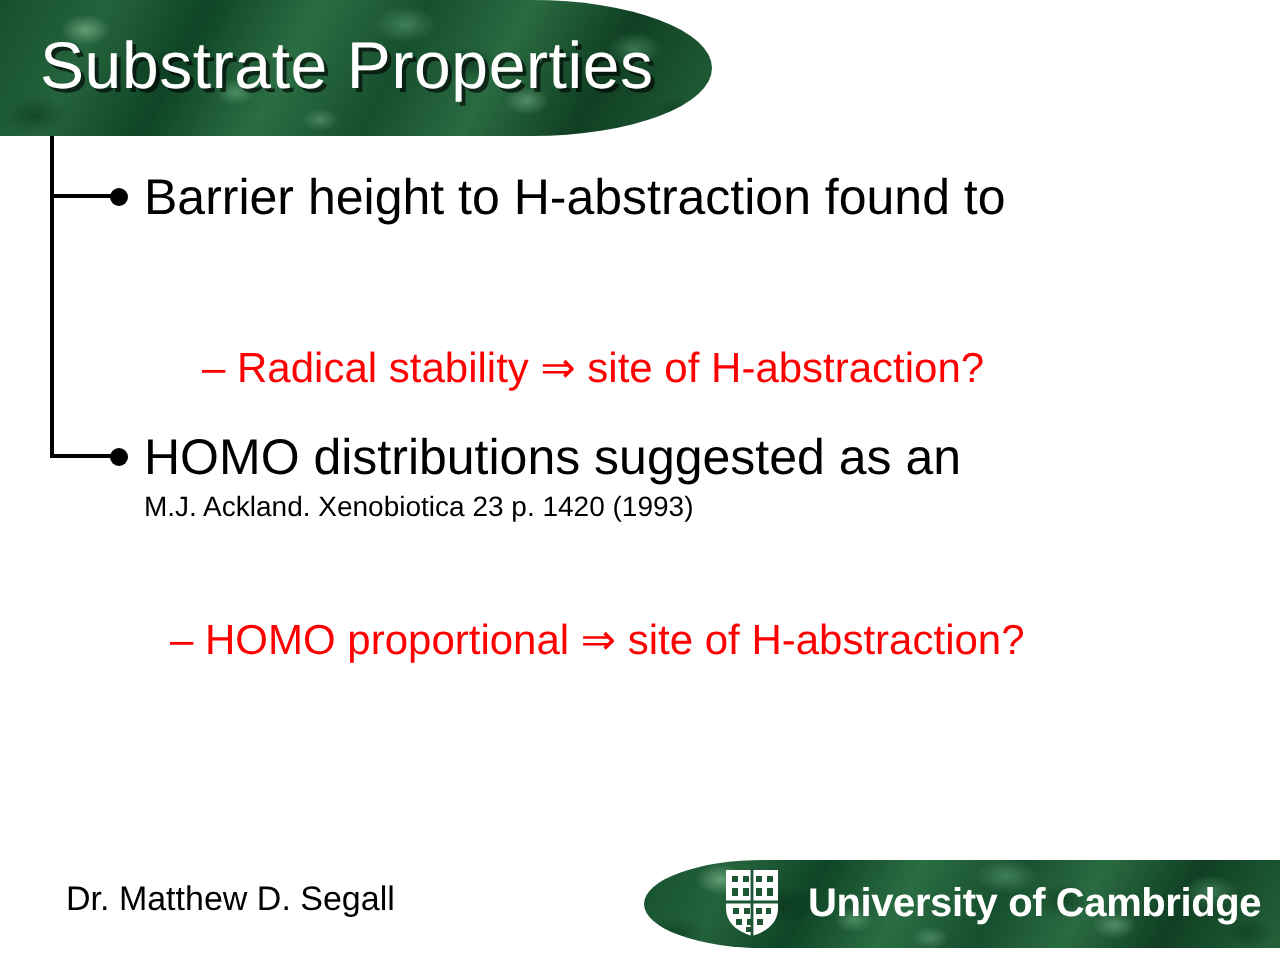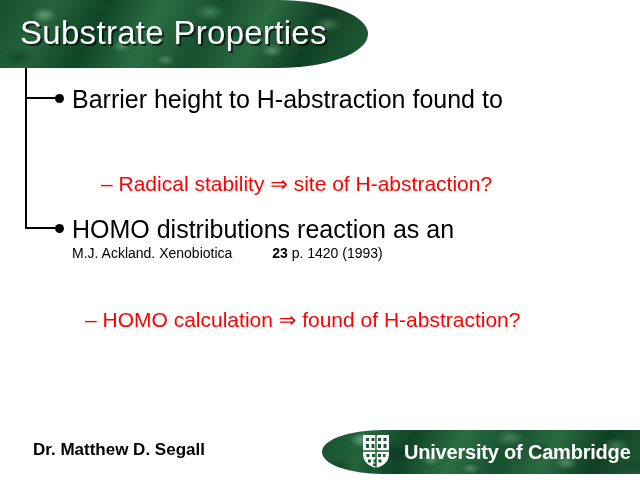--- a/index.html
+++ b/index.html
@@ -23,21 +23,20 @@
       radial-gradient(ellipse 14px 9px at 33% 68%, rgba(130,195,150,0.45), rgba(130,195,150,0) 70%),
       radial-gradient(ellipse 22px 13px at 57% 18%, rgba(120,190,145,0.42), rgba(120,190,145,0) 70%),
       radial-gradient(ellipse 16px 10px at 74% 74%, rgba(160,215,175,0.40), rgba(160,215,175,0) 70%),
       radial-gradient(ellipse 20px 12px at 89% 36%, rgba(110,180,135,0.45), rgba(110,180,135,0) 70%),
       radial-gradient(ellipse 13px 8px at 45% 88%, rgba(140,200,160,0.38), rgba(140,200,160,0) 70%),
       radial-gradient(ellipse 25px 15px at 22% 52%, rgba(8,48,26,0.55), rgba(8,48,26,0) 72%),
       radial-gradient(ellipse 19px 12px at 66% 46%, rgba(6,42,22,0.55), rgba(6,42,22,0) 72%),
       radial-gradient(ellipse 17px 10px at 95% 82%, rgba(10,52,28,0.5), rgba(10,52,28,0) 72%),
       radial-gradient(ellipse 21px 13px at 5% 85%, rgba(7,45,24,0.5), rgba(7,45,24,0) 72%),
       linear-gradient(118deg, #14502c 0%, #24633c 14%, #0f4526 27%, #2b6e43 41%, #164f2e 55%, #2a6b41 68%, #103f23 82%, #236139 100%);
-    padding-left: 12px;
   }
 
   
   #title-bar {
     position: absolute;
     left: 0;
     top: 0;
     width: 356px;
     height: 68px;
     border-top-right-radius: 90px 34px;
@@ -93,40 +92,40 @@
     color: #000000;
     white-space: nowrap;
   }
   .citation {
     font-size: 14px;
     line-height: 17px;
     color: #000000;
     white-space: nowrap;
     margin-top: 1px;
   }
-  .citation b { font-weight: bold; margin-left: 36px; }
+  .citation b { font-weight: normal; }
   .sub-bullet {
     position: absolute;
     font-size: 21px;
     color: #ff0000;
     white-space: nowrap;
   }
 
   #block-1 { top: 84px; }
   #sub-bullet-1 { left: 85px; top: 172px; margin-left: 16px; }
   #block-2 { top: 214px; }
   #sub-bullet-2 { left: 85px; top: 308px; }
 
   
   #footer-author {
     position: absolute;
     left: 33px;
     top: 440px;
     font-size: 17px;
-    font-weight: bold;
+    font-weight: normal;
     color: #000000;
     white-space: nowrap;
   }
   #footer-banner {
     position: absolute;
     left: 322px;
     top: 430px;
     width: 318px;
     height: 44px;
     border-top-left-radius: 60px 22px;
@@ -163,24 +162,24 @@
 <div id="connector-dot-1" class="connector-dot"></div>
 <div id="connector-branch-2" class="connector-branch"></div>
 <div id="connector-dot-2" class="connector-dot"></div>
 
 <div id="block-1" class="bullet-block">
   <div class="bullet-text">Barrier height to H-abstraction found to</div>
 </div>
 <div id="sub-bullet-1" class="sub-bullet">– Radical stability ⇒ site of H-abstraction?</div>
 
 <div id="block-2" class="bullet-block">
-  <div class="bullet-text">HOMO distributions reaction as an</div>
+  <div class="bullet-text">HOMO distributions suggested as an</div>
   <div class="citation"><span>M.J. Ackland. Xenobiotica </span><b>23</b><span> p. 1420 (1993)</span></div>
 </div>
-<div id="sub-bullet-2" class="sub-bullet">– HOMO calculation ⇒ found of H-abstraction?</div>
+<div id="sub-bullet-2" class="sub-bullet">– HOMO proportional ⇒ site of H-abstraction?</div>
 
 <div id="footer-author">Dr. Matthew D. Segall</div>
 
 <div id="footer-banner" class="marble">
   <svg id="crest-icon" viewBox="0 0 28 35">
     <path d="M1 1 H27 V20 Q27 30 14 34 Q1 30 1 20 Z" fill="#ffffff"></path>
     <path d="M14 1 V34" stroke="#1c5632" stroke-width="1.4"></path>
     <path d="M1 17 H27" stroke="#1c5632" stroke-width="1.4"></path>
     <rect x="4" y="4" width="3" height="3" fill="#1c5632"></rect>
     <rect x="9.5" y="4" width="3" height="3" fill="#1c5632"></rect>

